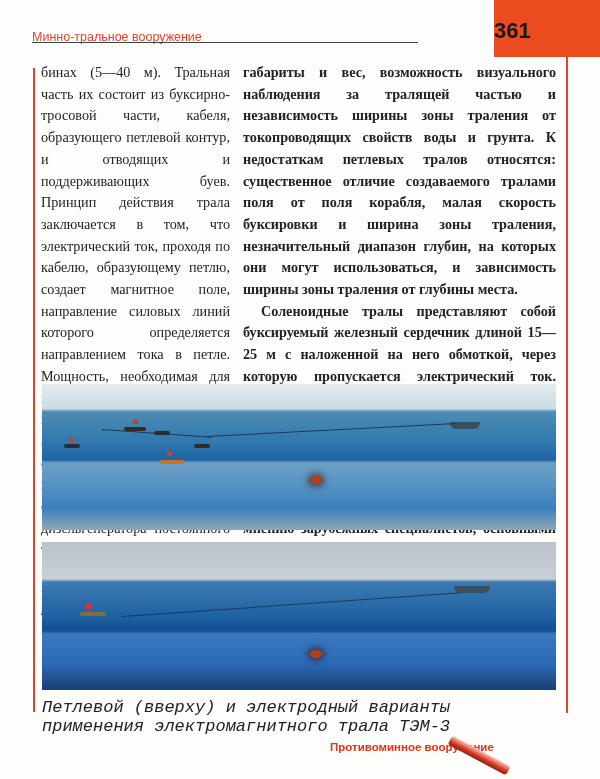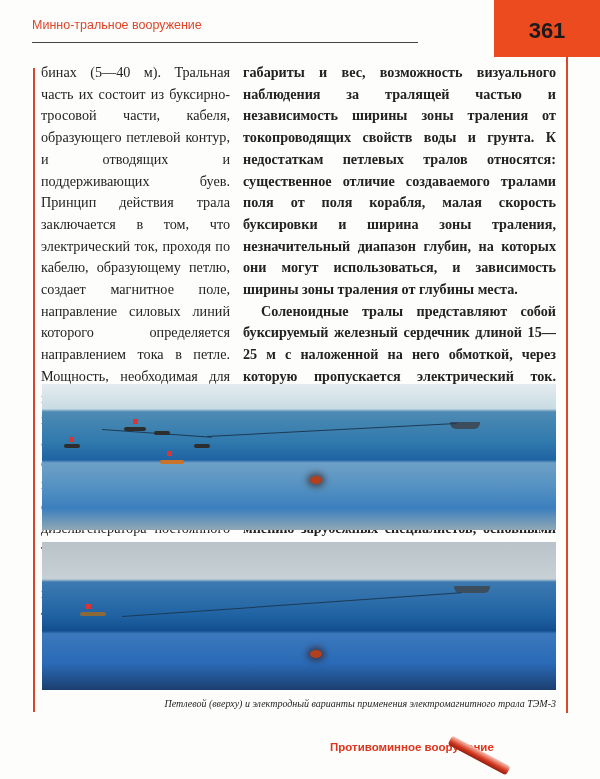--- a/index.html
+++ b/index.html
@@ -1,36 +1,36 @@
 <!DOCTYPE html>
 <html><head>
 <meta charset="utf-8">
 <style>
   html, body { margin: 0; padding: 0; }
   body { width: 600px; height: 779px; background: #fdfdfb; position: relative; overflow: hidden; font-family: "Liberation Serif", serif; color: #222; }
-  .running-head { position: absolute; left: 32px; top: 18px; font-family: "Liberation Sans", sans-serif; font-size: 12.5px; color: #e0452a; }
+  .running-head { position: absolute; left: 32px; top: 30px; font-family: "Liberation Sans", sans-serif; font-size: 12.5px; color: #e0452a; }
   .head-rule { position: absolute; left: 32px; top: 42px; width: 386px; height: 1px; background: #444; }
   .page-box { position: absolute; left: 494px; top: 0; width: 106px; height: 57px; background: #ec4a1f; }
-  .page-num { position: absolute; left: 0; right: 0; top: 18px; text-align: center; font-family: "Liberation Sans", sans-serif; font-weight: bold; font-size: 22px; color: #1a1a1a; }
+  .page-num { position: absolute; left: 0; right: 0; top: 18px; text-align: left; font-family: "Liberation Sans", sans-serif; font-weight: bold; font-size: 22px; color: #1a1a1a; }
   .right-rule { position: absolute; left: 566px; top: 57px; width: 2px; height: 656px; background: #e0452a; }
   .left-rule { position: absolute; left: 33px; top: 68px; width: 2px; height: 644px; background: #d9452a; }
   .col { position: absolute; font-size: 14.2px; line-height: 21.7px; text-align: justify; }
   .col p { margin: 0; }
   .col p.indent { text-indent: 18px; }
   .col-left { left: 41px; top: 62px; width: 189px; }
   .col-right { left: 243px; top: 62px; width: 313px; font-weight: bold; }
   .figure { position: absolute; left: 42px; width: 514px; overflow: hidden; }
   .fig1 { top: 384px; height: 146px; background: linear-gradient(to bottom, #e4ecf0 0%, #c9dbe3 17%, #4e8bb4 19%, #2f79ad 40%, #1f63a4 52%, #6ea0c6 54%, #5592c2 70%, #3c7fbe 85%, #8fa8b5 100%); }
   .fig2 { top: 542px; height: 148px; background: linear-gradient(to bottom, #b9c3c9 0%, #c6d0d5 25%, #3d7ab1 27%, #1f62a3 50%, #134e8f 60%, #3b78bc 62%, #2a6ab7 82%, #1b3f6f 100%); }
   .ship { position: absolute; width: 30px; height: 7px; background: #3c4e5e; border-radius: 0 0 6px 6px; }
   .buoy { position: absolute; width: 16px; height: 4px; background: #2d2d2d; border-radius: 2px; }
   .flag { position: absolute; width: 5px; height: 5px; background: #d33; }
   .cable { position: absolute; height: 1px; background: #1d3a55; transform-origin: left center; }
   .mine { position: absolute; width: 12px; height: 8px; background: #b3401c; border-radius: 50%; box-shadow: 0 0 6px 3px rgba(60,20,10,0.6); }
-  .caption { position: absolute; left: 42px; top: 698px; width: 514px; text-align: right; font-style: italic; font-size: 10px; color: #222; }
+  .caption { position: absolute; left: 42px; top: 698px; width: 514px; text-align: left; font-style: italic; font-size: 17px; color: #222; font-family: Liberation Mono, monospace; }
   .footer-label { position: absolute; left: 330px; top: 741px; font-family: "Liberation Sans", sans-serif; font-weight: bold; font-size: 11.5px; color: #e0341c; }
   .footer-deco { position: absolute; left: 450px; top: 735px; width: 66px; height: 10px; background: linear-gradient(to bottom, #f7c3b6, #d4371e 60%, #8e1f10); transform: rotate(28deg); transform-origin: left center; border-radius: 3px; }
 </style>
 </head>
 <body>
 
 <div class="running-head">Минно-тральное вооружение</div>
 <div class="head-rule"></div>
 <div class="page-box">
   <div class="page-num">361</div>

